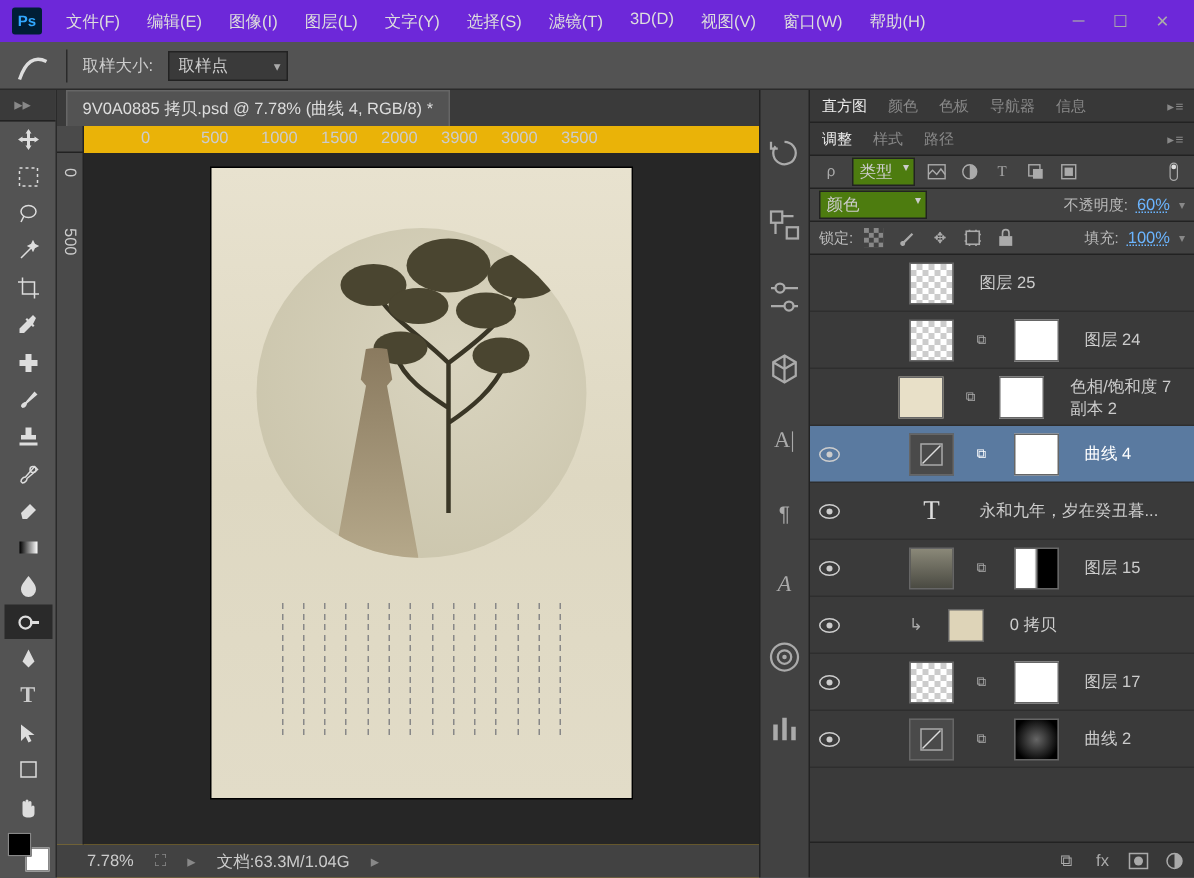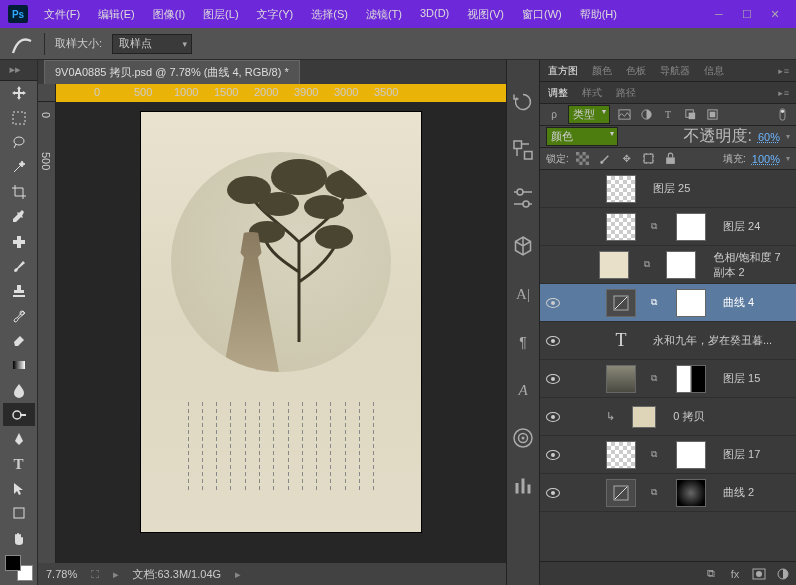--- a/index.html
+++ b/index.html
@@ -35,21 +35,21 @@
 .ruler-corner{width:18px;height:18px;background:#4a4a4a;border-right:1px solid #222;border-bottom:1px solid #222}
 .rulers-row{display:flex}
 .canvas-inner{flex:1;display:flex}
 .canvas-bg{flex:1;background:#262626;display:flex;align-items:flex-start;justify-content:center;padding-top:10px;overflow:hidden}
 .artwork{width:280px;height:420px;background:linear-gradient(180deg,#e8e2cf 0%,#ded8c2 50%,#e2dcc8 100%);position:relative;box-shadow:0 0 0 1px #000}
 .circle-frame{width:220px;height:220px;border-radius:50%;position:absolute;top:40px;left:30px;overflow:hidden;background:radial-gradient(circle at 60% 40%,#d9d4bf 0%,#c8c2a8 100%)}
 .tree{position:absolute;top:-10px;left:50%;transform:translateX(-40%);width:180px;height:200px}
 .woman{position:absolute;bottom:0;left:45px;width:70px;height:140px;background:linear-gradient(180deg,#8a7a5f 0%,#b5a88a 100%);border-radius:35px 35px 5px 40px;clip-path:polygon(40% 0,60% 0,65% 15%,60% 18%,90% 100%,10% 100%,40% 18%,35% 15%)}
 .poem{position:absolute;bottom:40px;left:40px;right:40px;display:flex;justify-content:space-around}
 .poem div{width:1px;height:90px;background:repeating-linear-gradient(180deg,#888 0,#888 4px,transparent 4px,transparent 7px)}
-.status-bar{height:22px;background:#424242;display:flex;align-items:center;padding:0 8px;gap:14px;font-size:10px;color:#bbb}
+.status-bar{height:22px;background:#424242;display:flex;align-items:center;padding:0 20px;gap:14px;font-size:10px;color:#bbb}
 .vtabs{width:34px;background:#424242;border-left:1px solid #222;border-right:1px solid #222;display:flex;flex-direction:column;align-items:center;padding-top:30px;gap:24px}
 .vtab{width:24px;height:24px;display:flex;align-items:center;justify-content:center;color:#aaa}
 .panels{width:256px;background:#424242;display:flex;flex-direction:column}
 .panel-tabs{display:flex;height:22px;align-items:center;padding:0 6px;gap:10px;background:#383838;border-bottom:1px solid #222}
 .ptab{color:#888;font-size:10px;padding:3px 2px}
 .ptab.active{color:#eee}
 .panel-menu{margin-left:auto;color:#888;letter-spacing:1px;font-size:9px}
 .sub-row{display:flex;align-items:center;height:22px;padding:0 6px;gap:6px;border-bottom:1px solid #222;background:#424242}
 .layers-head{background:#424242}
 .filter-dd{background:#4d7c0f;border:1px solid #222;padding:1px 14px 1px 4px;position:relative;font-size:10px}
@@ -381,21 +381,21 @@
         </span>
       <span class="mini-ico" style="margin-left:auto">
           <svg viewBox="0 0 10 16">
             <rect x="2" y="1" width="6" height="14" rx="3" stroke="#aaa" fill="none"></rect>
             <circle cx="5" cy="4" r="2" fill="#ddd"></circle>
           </svg>
         </span>
     </div>
     <div class="sub-row">
       <div class="filter-dd" style="min-width:72px"><span>颜色</span></div>
-      <span style="margin-left:auto;font-size:16px;color:#bbb">不透明度:</span>
+      <span style="margin-left:auto;font-size:10px;color:#bbb">不透明度:</span>
       <span class="num-field">60%</span>
       <span style="color:#888;font-size:8px">▾</span>
     </div>
     <div class="sub-row">
       <span style="font-size:10px;color:#bbb">锁定:</span>
       <span class="mini-ico">
           <svg viewBox="0 0 12 12">
             <rect width="12" height="12" fill="url(#ck)"></rect>
             <defs>
               <pattern id="ck" width="6" height="6" patternUnits="userSpaceOnUse">

